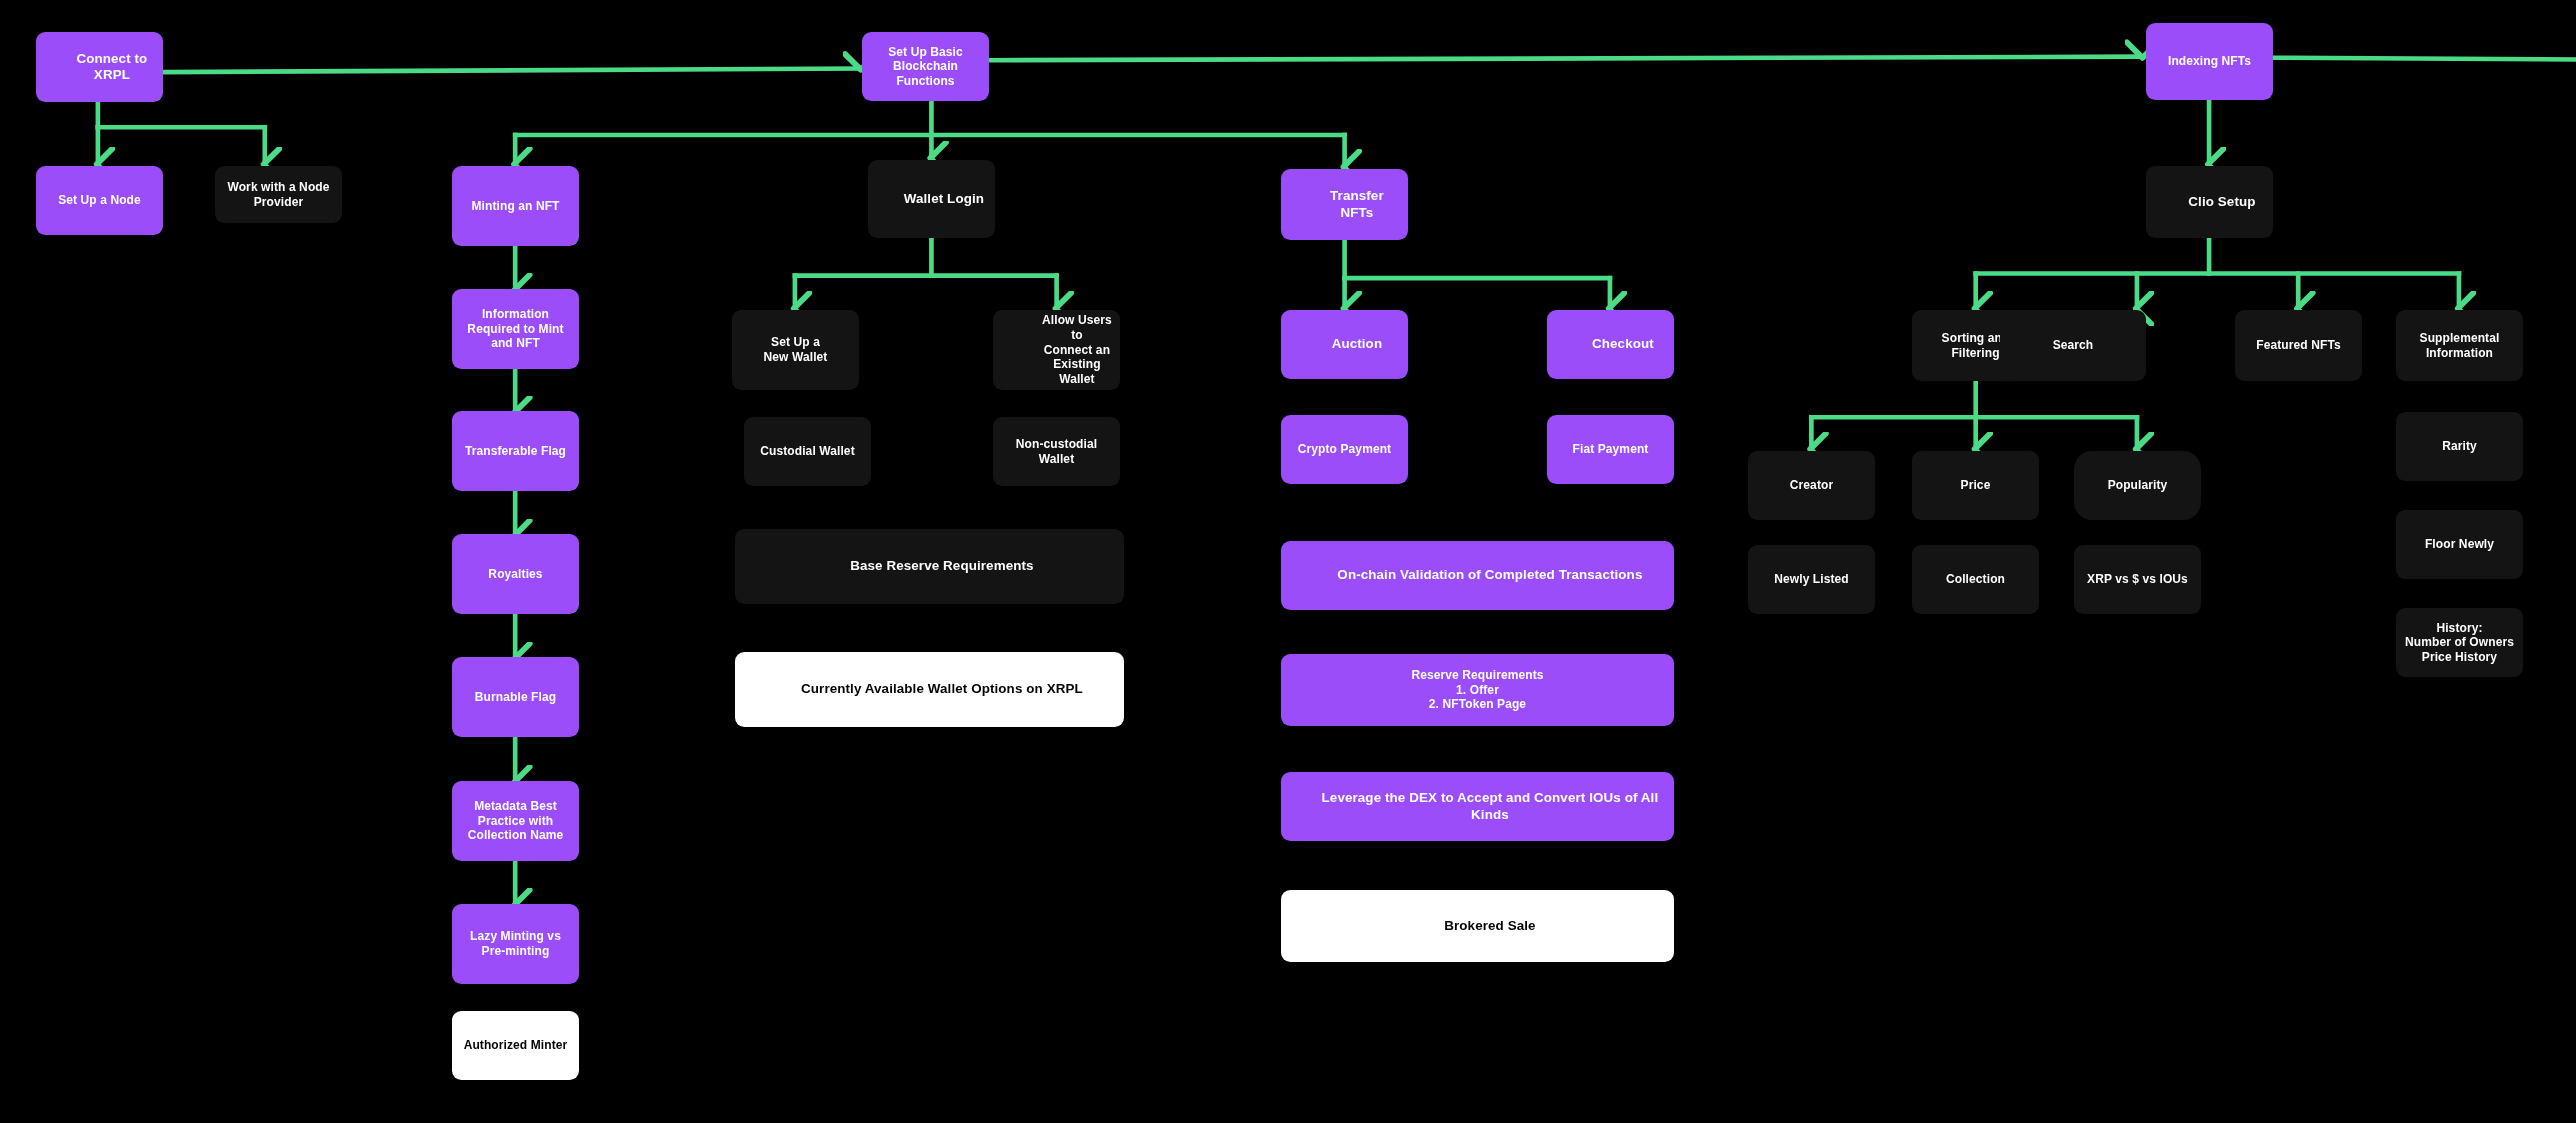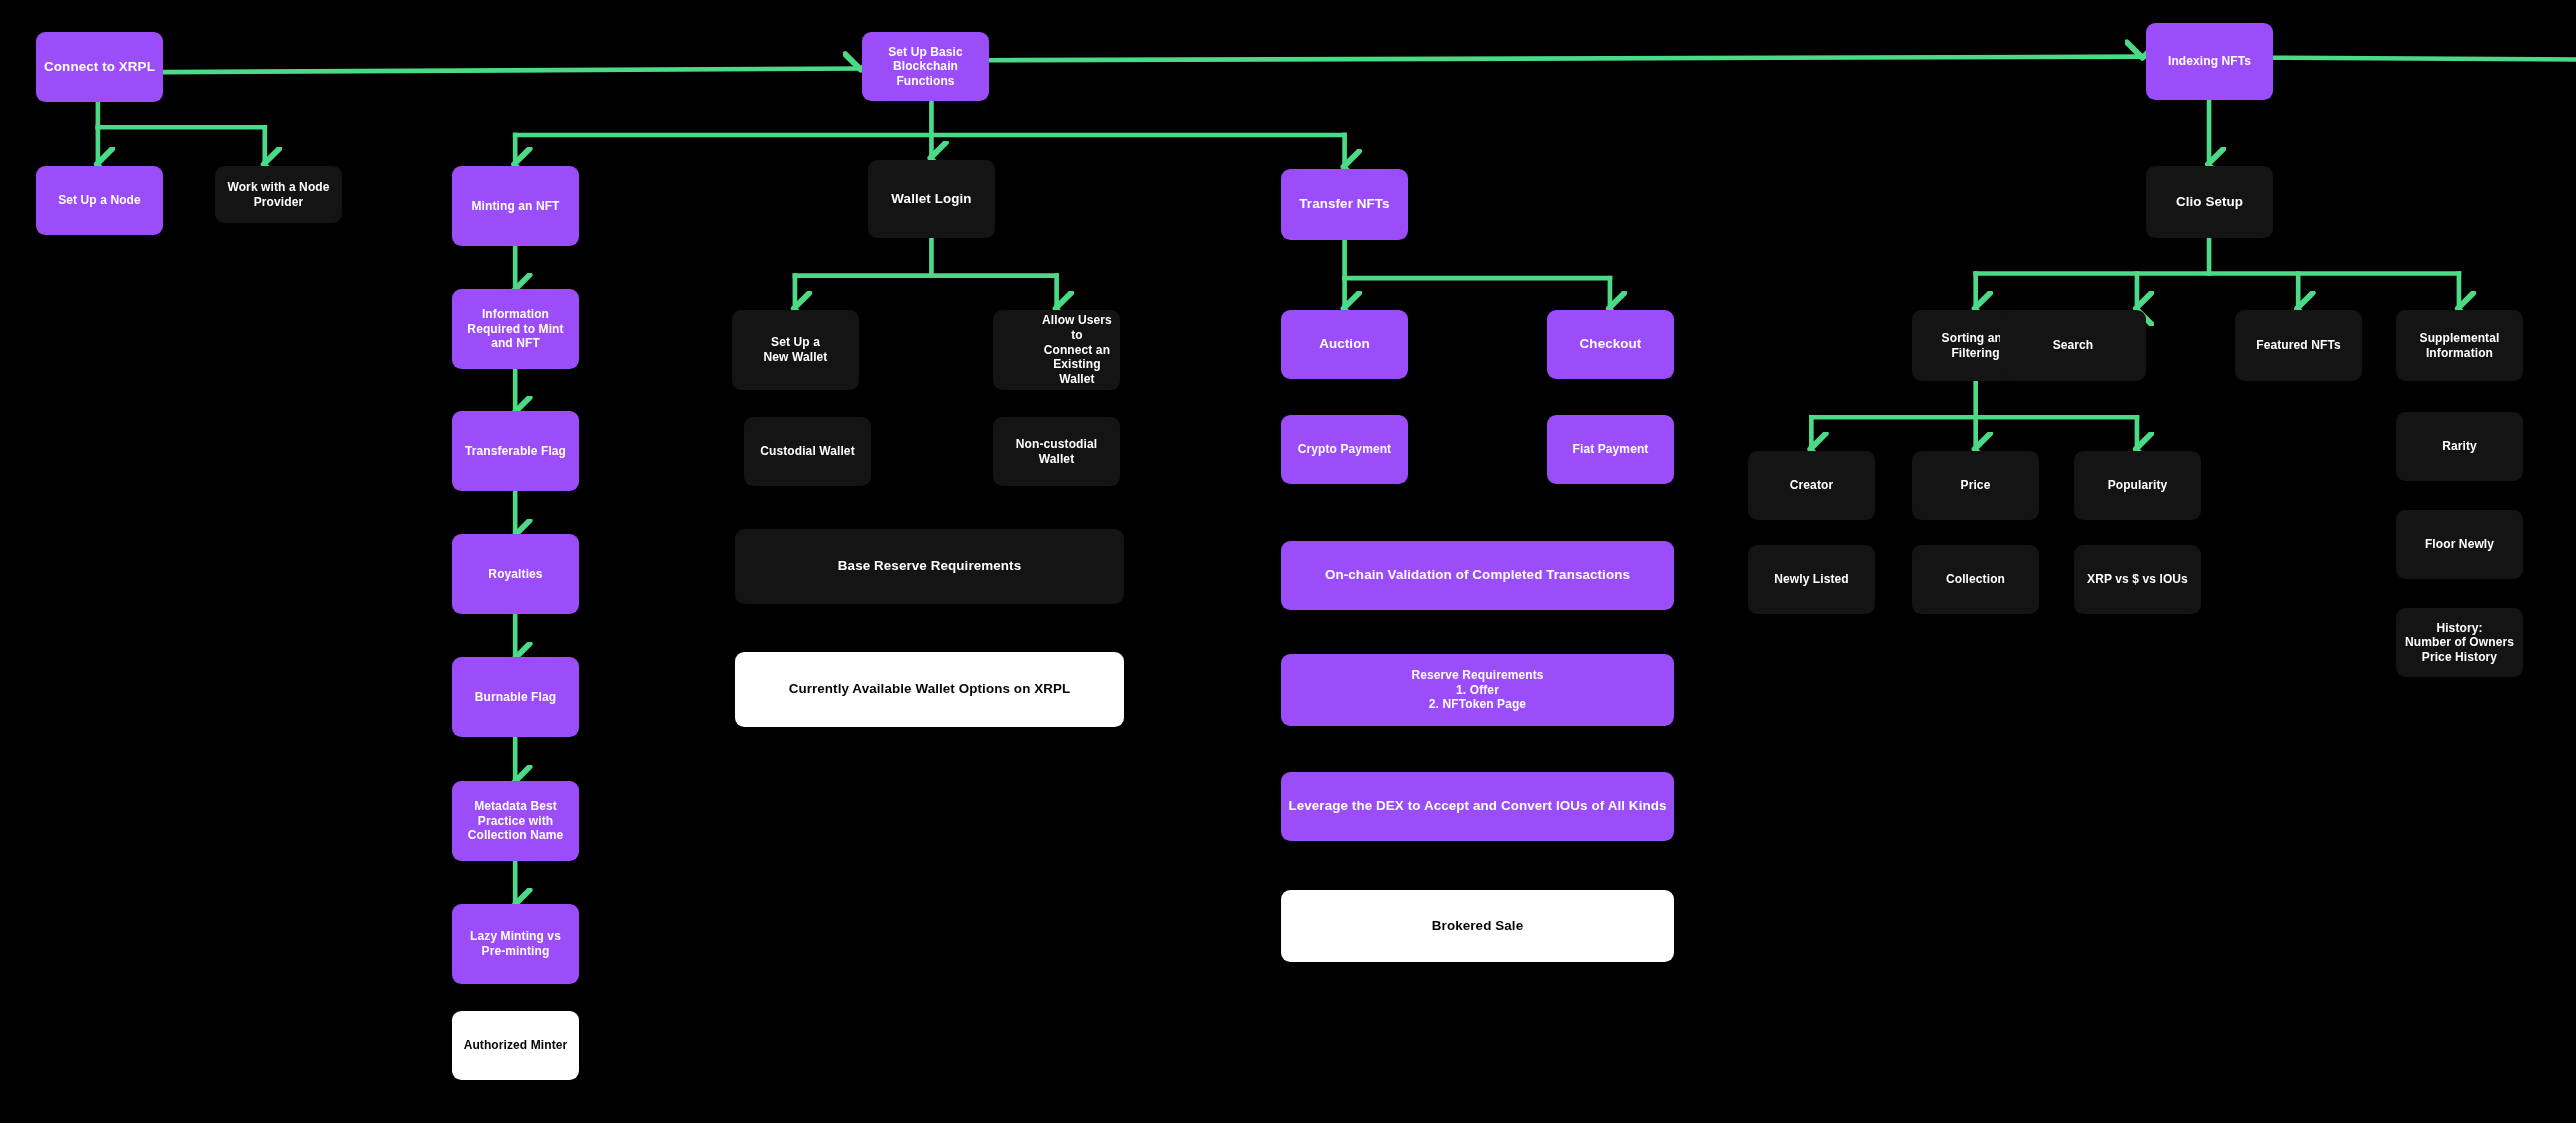--- a/index.html
+++ b/index.html
@@ -21,21 +21,21 @@
     font-weight:700;
     line-height:1.22;
     padding:3.1px 7.2px;
     white-space:pre-line;
     letter-spacing:0.1px;
   }
   .n-purple{background:#9b4dfa;color:#ffffff;}
   .n-dark{background:#141414;color:#ffffff;}
   .n-white{background:#ffffff;color:#050505;}
   .fs-sm{font-size:12px;}
-  .fs-md{font-size:13.4px;}
+  .fs-md{font-size:13.4px;padding-left:32px;}
 </style>
 </head>
 <body>
 
 <div id="canvas">
 
   <svg id="wires" viewBox="0 0 5404 2180" preserveAspectRatio="none" aria-hidden="true">
     <defs>
       <marker id="ah" viewBox="0 0 12 12" refX="6.2" refY="6" markerWidth="7.5" markerHeight="7.5" orient="auto">
         <path d="M0.6 1 L6 6.4 L11.4 1" fill="none" stroke="#4BDB87" stroke-width="2.0" stroke-linecap="round" stroke-linejoin="round"></path>
@@ -250,21 +250,21 @@
   </div>
 
   <div class="node n-dark fs-sm" style="left:1748px;top:451px;width:127px;height:69px;">
     <span>Creator</span>
   </div>
 
   <div class="node n-dark fs-sm" style="left:1912px;top:451px;width:127px;height:69px;">
     <span>Price</span>
   </div>
 
-  <div class="node n-dark fs-sm" style="left:2074px;top:451px;width:127px;height:69px;">
+  <div class="node n-dark fs-sm" style="left:2074px;top:451px;width:127px;height:69px;border-radius:18px;">
     <span>Popularity</span>
   </div>
 
   <div class="node n-dark fs-sm" style="left:1748px;top:545px;width:127px;height:69px;">
     <span>Newly Listed</span>
   </div>
 
   <div class="node n-dark fs-sm" style="left:1912px;top:545px;width:127px;height:69px;">
     <span>Collection</span>
   </div>

